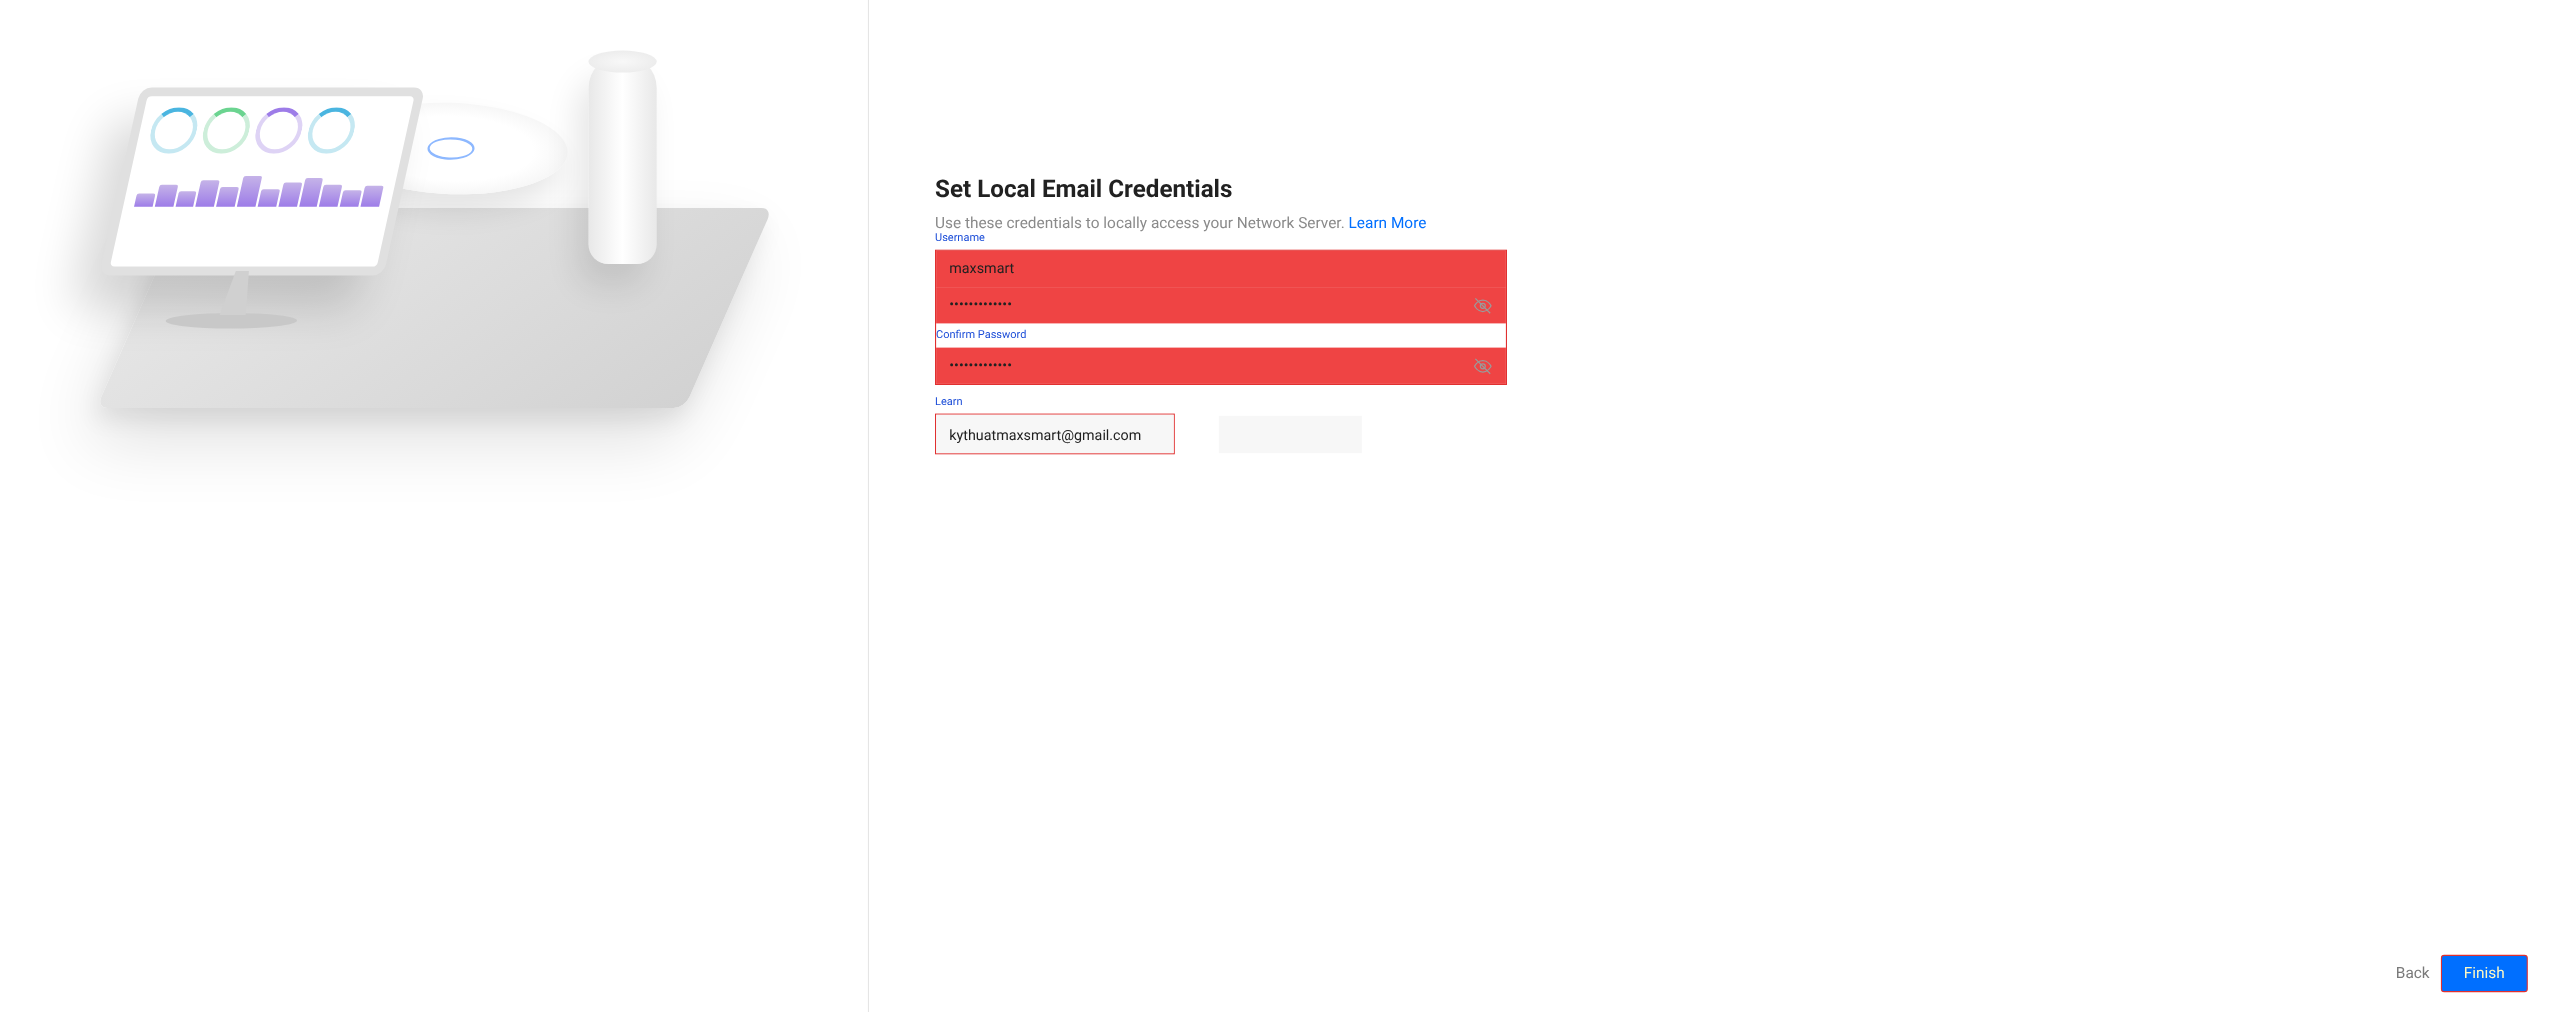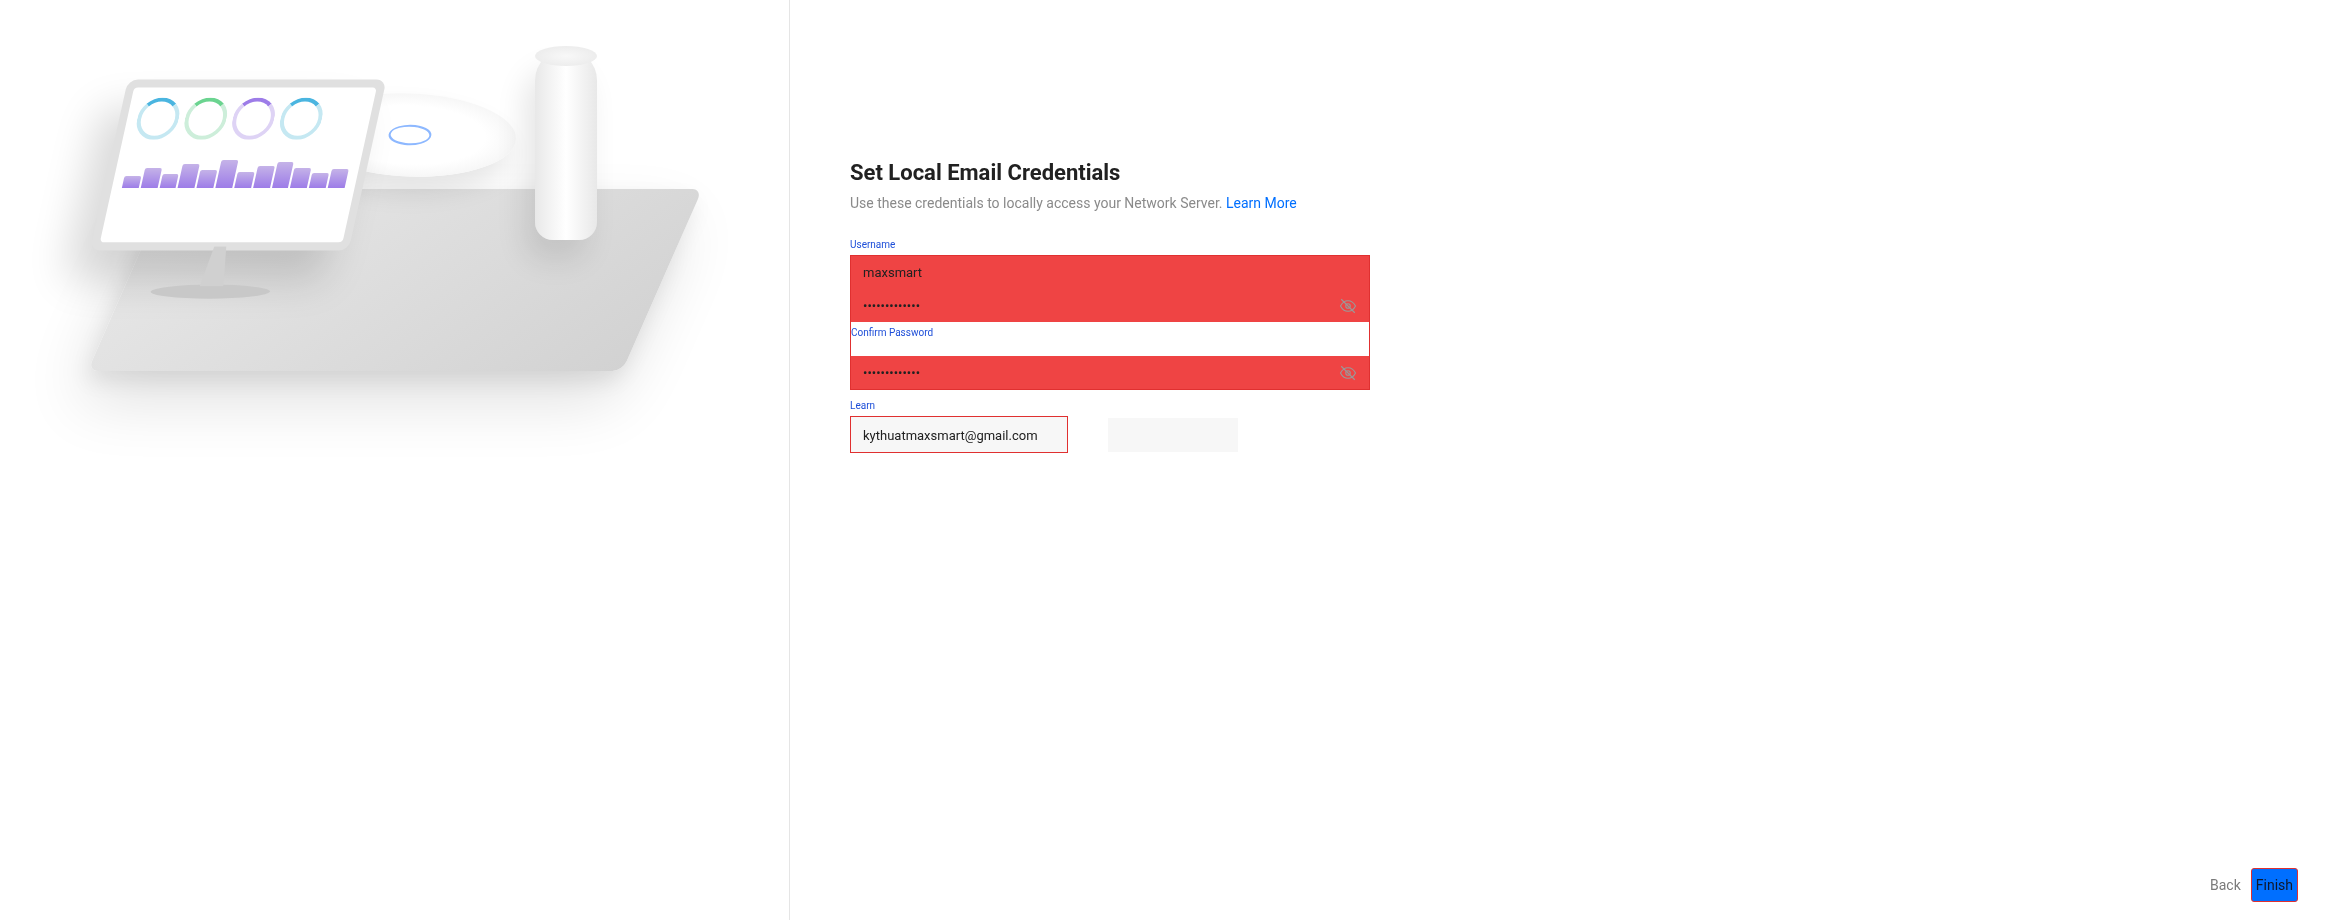--- a/index.html
+++ b/index.html
@@ -46,21 +46,20 @@
     .page-title {
       font-size: 22px;
       font-weight: 700;
       color: #212121;
       margin-bottom: 10px;
     }
 
     .subtitle {
       font-size: 14px;
       color: #8a8a8a;
-      margin-bottom: 28px;
     }
 
     .subtitle a {
       color: #006fff;
       text-decoration: none;
     }
 
     .field-label {
       font-size: 10px;
       color: #1d4ed8;
@@ -160,24 +159,24 @@
     .back-btn {
       font-size: 14px;
       color: #7a7a7a;
       background: none;
       border: none;
       cursor: pointer;
     }
 
     .finish-btn {
       font-size: 14px;
-      color: #0f172a;
+      color: #fef9c3;
       background: #006fff;
       border: 1.5px solid #e03030;
-      padding: 8px 4px;
+      padding: 8px 20px;
       cursor: pointer;
       border-radius: 3px;
     }
 
     
     .iso-base {
       position: absolute;
       width: 540px;
       height: 180px;
       left: 80px;
@@ -367,21 +366,21 @@
         <input type="password" value="•••••••••••••" style="">
         <span class="eye-icon">
           <svg viewBox="0 0 24 24">
               <path d="M2 12s3.5-7 10-7 10 7 10 7-3.5 7-10 7S2 12 2 12z"></path>
               <circle cx="12" cy="12" r="3"></circle>
               <line x1="3" y1="3" x2="21" y2="21"></line>
             </svg>
         </span>
       </div>
       <div class="label-inset">
-        <label class="field-label" style="padding-left:0;margin-bottom:16px;">Confirm Password</label>
+        <label class="field-label" style="padding-left:0;margin-bottom:4px;">Confirm Password</label>
       </div>
       <div class="input-row">
         <input type="password" value="•••••••••••••" style="">
         <span class="eye-icon">
           <svg viewBox="0 0 24 24">
               <path d="M2 12s3.5-7 10-7 10 7 10 7-3.5 7-10 7S2 12 2 12z"></path>
               <circle cx="12" cy="12" r="3"></circle>
               <line x1="3" y1="3" x2="21" y2="21"></line>
             </svg>
         </span>

